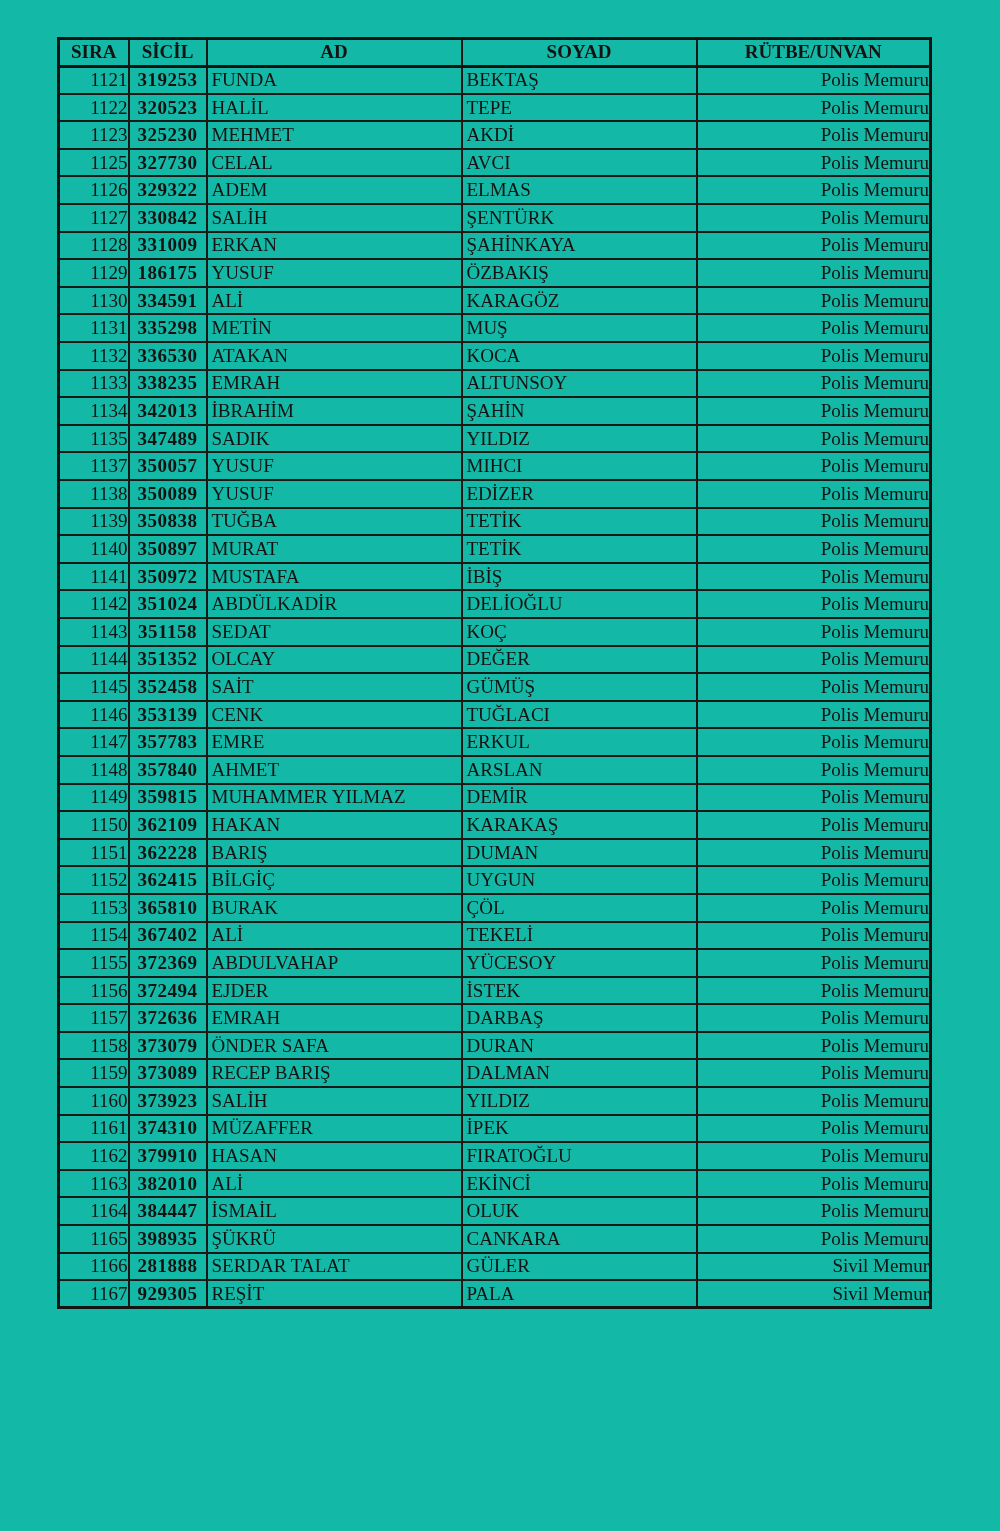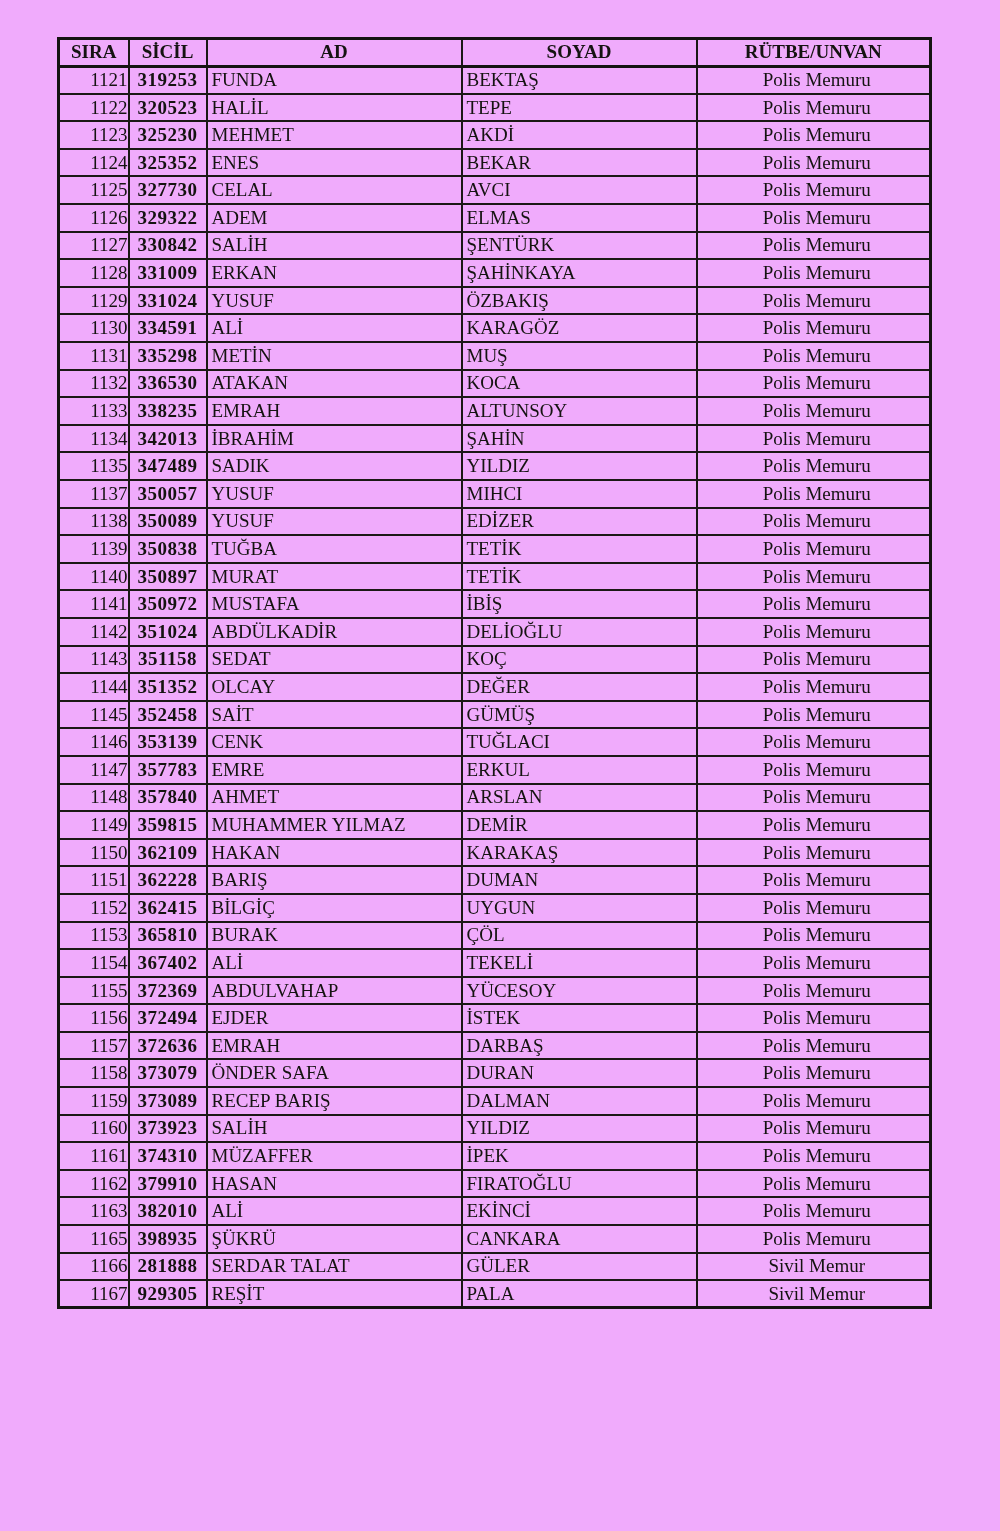--- a/index.html
+++ b/index.html
@@ -11,21 +11,21 @@
     position: relative;
     height: 1531px;
     font-family: "Liberation Serif", "DejaVu Serif", serif;
     color: #171513;
   }
   .page {
     position: absolute;
     top: 0; left: 0;
     width: 1000px;
     height: 1531px;
-    background: #f0abfc;
+    background: #14b8a6;
   }
   table.personnel-table {
     position: absolute;
     top: 37px;
     left: 57px;
     width: 872px;
     border-collapse: collapse;
     table-layout: fixed;
     border: 3px solid #171513;
   }
@@ -45,21 +45,21 @@
     border-bottom: 3px solid #171513;
   }
   col.c-sira  { width: 70px; }
   col.c-sicil { width: 78px; }
   col.c-ad    { width: 255px; }
   col.c-soyad { width: 235px; }
   col.c-rutbe { width: 234px; }
   td.cell-sira  { text-align: right; }
   td.cell-sicil { text-align: center; letter-spacing: 0.5px; font-weight: bold; }
   td.cell-ad, td.cell-soyad { text-align: left; padding-left: 4px; }
-  td.cell-rutbe { text-align: center; padding-left: 7px; margin-top: 40px; }
+  td.cell-rutbe { text-align: right; padding-left: 7px; margin-top: 40px; }
   
   table.personnel-table { filter: contrast(1.02); }
 </style>
 </head>
 <body>
 
 <div class="page">
   <table class="personnel-table">
     <colgroup>
       <col class="c-sira">
@@ -93,27 +93,20 @@
           <td class="cell-rutbe">Polis Memuru</td>
         </tr>
         <tr>
           <td class="cell-sira">1123</td>
           <td class="cell-sicil">325230</td>
           <td class="cell-ad">MEHMET</td>
           <td class="cell-soyad">AKDİ</td>
           <td class="cell-rutbe">Polis Memuru</td>
         </tr>
         <tr>
-          <td class="cell-sira">1124</td>
-          <td class="cell-sicil">325352</td>
-          <td class="cell-ad">ENES</td>
-          <td class="cell-soyad">BEKAR</td>
-          <td class="cell-rutbe">Polis Memuru</td>
-        </tr>
-        <tr>
           <td class="cell-sira">1125</td>
           <td class="cell-sicil">327730</td>
           <td class="cell-ad">CELAL</td>
           <td class="cell-soyad">AVCI</td>
           <td class="cell-rutbe">Polis Memuru</td>
         </tr>
         <tr>
           <td class="cell-sira">1126</td>
           <td class="cell-sicil">329322</td>
           <td class="cell-ad">ADEM</td>
@@ -129,21 +122,21 @@
         </tr>
         <tr>
           <td class="cell-sira">1128</td>
           <td class="cell-sicil">331009</td>
           <td class="cell-ad">ERKAN</td>
           <td class="cell-soyad">ŞAHİNKAYA</td>
           <td class="cell-rutbe">Polis Memuru</td>
         </tr>
         <tr>
           <td class="cell-sira">1129</td>
-          <td class="cell-sicil">331024</td>
+          <td class="cell-sicil">186175</td>
           <td class="cell-ad">YUSUF</td>
           <td class="cell-soyad">ÖZBAKIŞ</td>
           <td class="cell-rutbe">Polis Memuru</td>
         </tr>
         <tr>
           <td class="cell-sira">1130</td>
           <td class="cell-sicil">334591</td>
           <td class="cell-ad">ALİ</td>
           <td class="cell-soyad">KARAGÖZ</td>
           <td class="cell-rutbe">Polis Memuru</td>
@@ -363,20 +356,27 @@
           <td class="cell-sicil">379910</td>
           <td class="cell-ad">HASAN</td>
           <td class="cell-soyad">FIRATOĞLU</td>
           <td class="cell-rutbe">Polis Memuru</td>
         </tr>
         <tr>
           <td class="cell-sira">1163</td>
           <td class="cell-sicil">382010</td>
           <td class="cell-ad">ALİ</td>
           <td class="cell-soyad">EKİNCİ</td>
+          <td class="cell-rutbe">Polis Memuru</td>
+        </tr>
+        <tr>
+          <td class="cell-sira">1164</td>
+          <td class="cell-sicil">384447</td>
+          <td class="cell-ad">İSMAİL</td>
+          <td class="cell-soyad">OLUK</td>
           <td class="cell-rutbe">Polis Memuru</td>
         </tr>
         <tr>
           <td class="cell-sira">1165</td>
           <td class="cell-sicil">398935</td>
           <td class="cell-ad">ŞÜKRÜ</td>
           <td class="cell-soyad">CANKARA</td>
           <td class="cell-rutbe">Polis Memuru</td>
         </tr>
         <tr>

